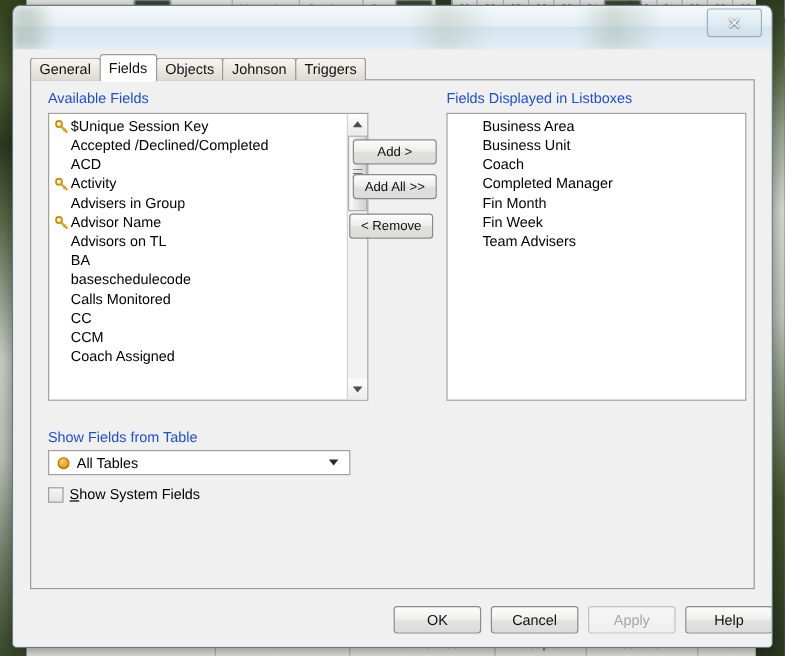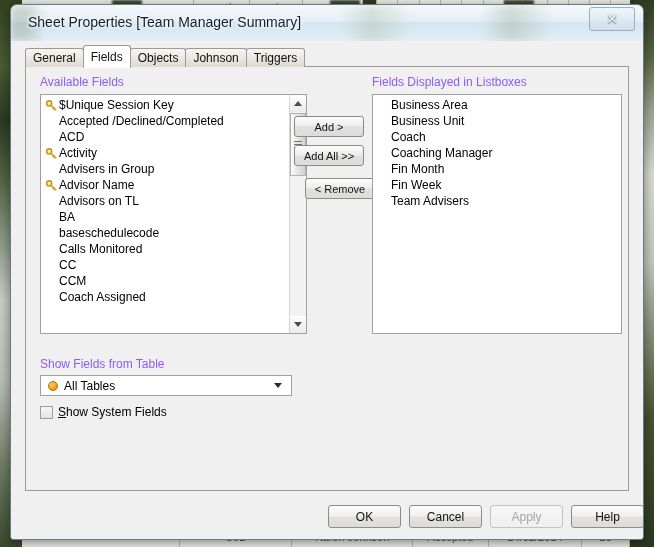--- a/index.html
+++ b/index.html
@@ -104,29 +104,29 @@
   }
   .tab.active{
     height:23px;line-height:23px;background:#fff;border-color:#9b9b93;
     position:relative;z-index:4;margin-bottom:-1px;
   }
   .tabpanel{
     position:absolute;left:14px;right:14px;top:25px;height:425px;
     border:1px solid #9b9b93;background:#f0f0f0;box-sizing:border-box;
   }
 
-  .grp-label{position:absolute;font-size:12px;color:#8b5cf6;}
+  .grp-label{position:absolute;font-size:12px;color:#1d4ed8;}
 
   
   .listbox{
     position:absolute;background:#fff;border:1px solid #a0a0a0;
     box-sizing:border-box;overflow:hidden;
   }
   .listitems{position:absolute;left:0;top:2px;right:17px;}
-  .listitems.nosb{right:0;}
+  .listitems.nosb{right:0;margin-left:11px;}
   .litem{
     height:16px;line-height:16px;font-size:12px;padding-left:4px;
     white-space:nowrap;display:flex;align-items:center;cursor:default;
   }
   .keyicon{
     width:13px;height:16px;margin-right:1px;flex:0 0 13px;
     display:inline-flex;align-items:center;justify-content:center;
   }
   .keyicon.blank{visibility:hidden;}
   .litem .ltext{overflow:hidden;text-overflow:clip;}
@@ -238,21 +238,20 @@
     <span class="bcell" style="width:50px">29</span>
   </div>
 
   <div class="bg-green-l"></div>
   <div class="bg-green-r"></div>
 </div>
 
 <div id="dialog">
 
   <div class="titlebar">
-    <div class="title-text">Sheet Properties [Team Manager Summary]</div>
     <div class="close-btn">✕</div>
   </div>
 
   <div class="body">
 
     <div class="tabstrip">
       <div class="tab">General</div>
       <div class="tab active">Fields</div>
       <div class="tab">Objects</div>
       <div class="tab">Johnson</div>
@@ -417,30 +416,30 @@
               <div class="sb-grip"></div>
             </div>
           <div class="sb-arrow down">
               <i></i>
             </div>
         </div>
       </div>
 
       <div class="midbtn" style="left:268px;top:49px">Add &gt;</div>
       <div class="midbtn" style="left:268px;top:78px">Add All &gt;&gt;</div>
-      <div class="midbtn" style="left:279px;top:111px">&lt; Remove</div>
+      <div class="midbtn" style="left:265px;top:111px">&lt; Remove</div>
 
       <div class="grp-label" style="left:346px;top:8px">Fields Displayed in Listboxes</div>
 
       <div class="listbox" style="left:346px;top:27px;width:250px;height:240px">
         <div class="listitems nosb" id="disp-items">
             <div class="ritem">Business Area</div>
             <div class="ritem">Business Unit</div>
             <div class="ritem">Coach</div>
-            <div class="ritem">Coaching Manager</div>
+            <div class="ritem">Completed Manager</div>
             <div class="ritem">Fin Month</div>
             <div class="ritem">Fin Week</div>
             <div class="ritem">Team Advisers</div>
           </div>
       </div>
 
       <div class="grp-label" style="left:14px;top:290px">Show Fields from Table</div>
 
       <div class="combo" style="left:14px;top:308px">
         <span class="dot"></span>

